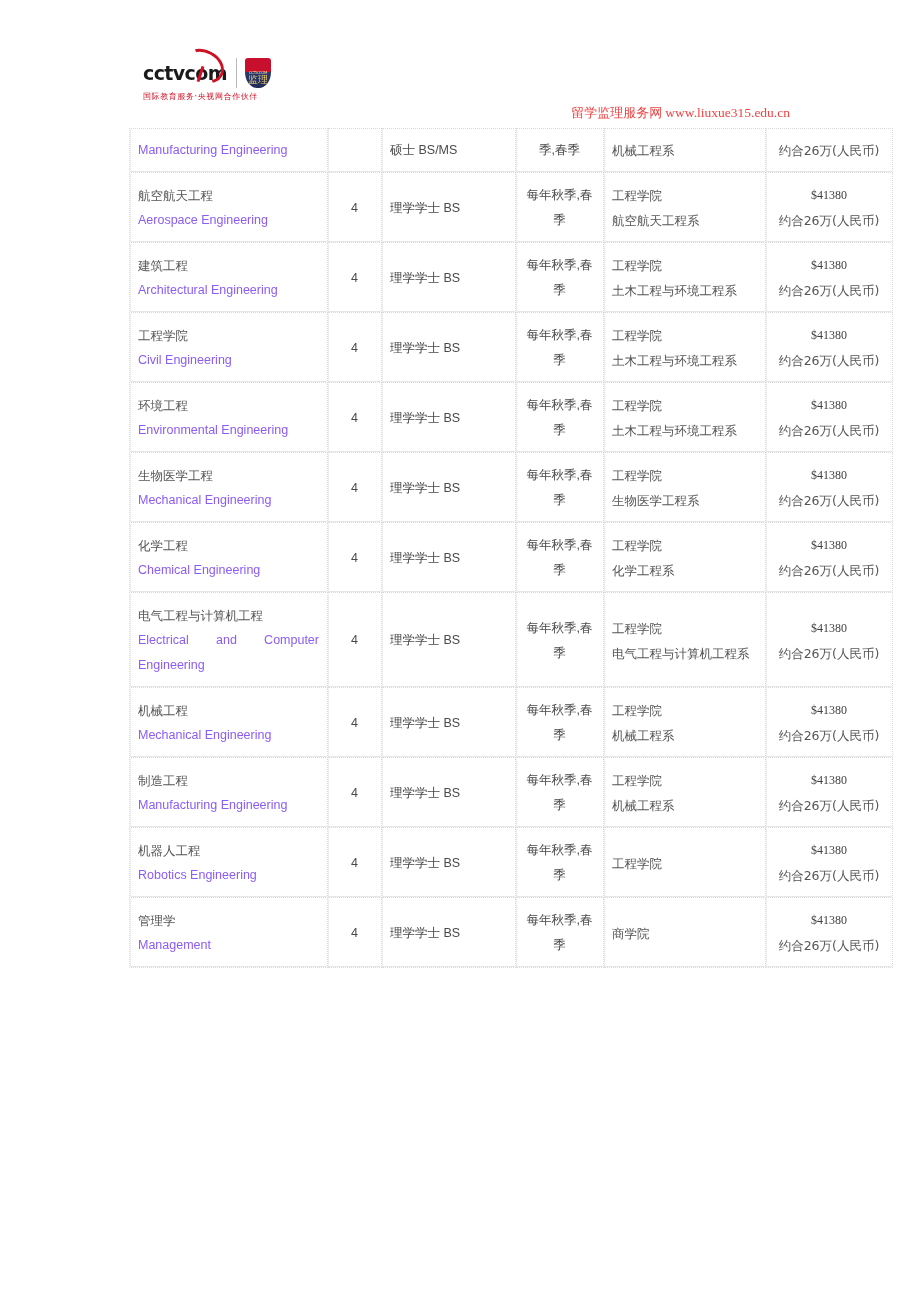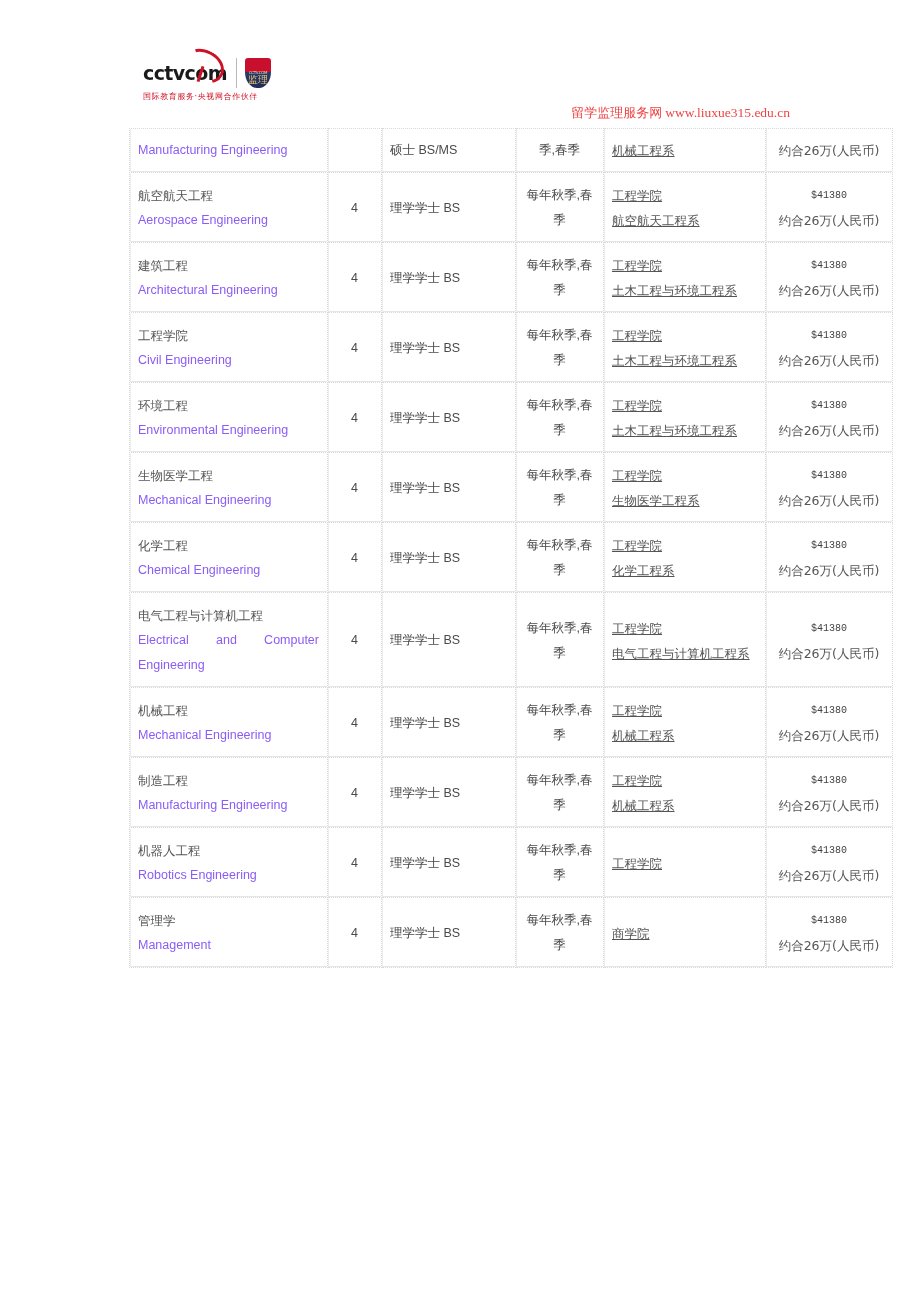--- a/index.html
+++ b/index.html
@@ -199,26 +199,26 @@
   }
   .en-text.justify {
     text-align: justify;
     text-align-last: justify;
   }
   .c-degree .cn-text,
   .c-intake .cn-text,
   .c-dept .cn-text,
   .c-fee .cn-text { display: block; }
   .fee-usd {
-    font-family: Liberation Mono, monospace;
-    font-size: 10px;
+    font-family: Liberation Serif, serif;
+    font-size: 12px;
     color: #3f3f3f;
     display: block;
   }
-  .dept-line { display: block; text-decoration: underline; }
+  .dept-line { display: block; }
 </style>
 </head>
 <body>
 
 <div class="header">
 
   <div class="logo-block">
     <div class="logo-row">
       <div class="cctv-word">
         <span>cctv</span><span class="dotcom">com</span>

